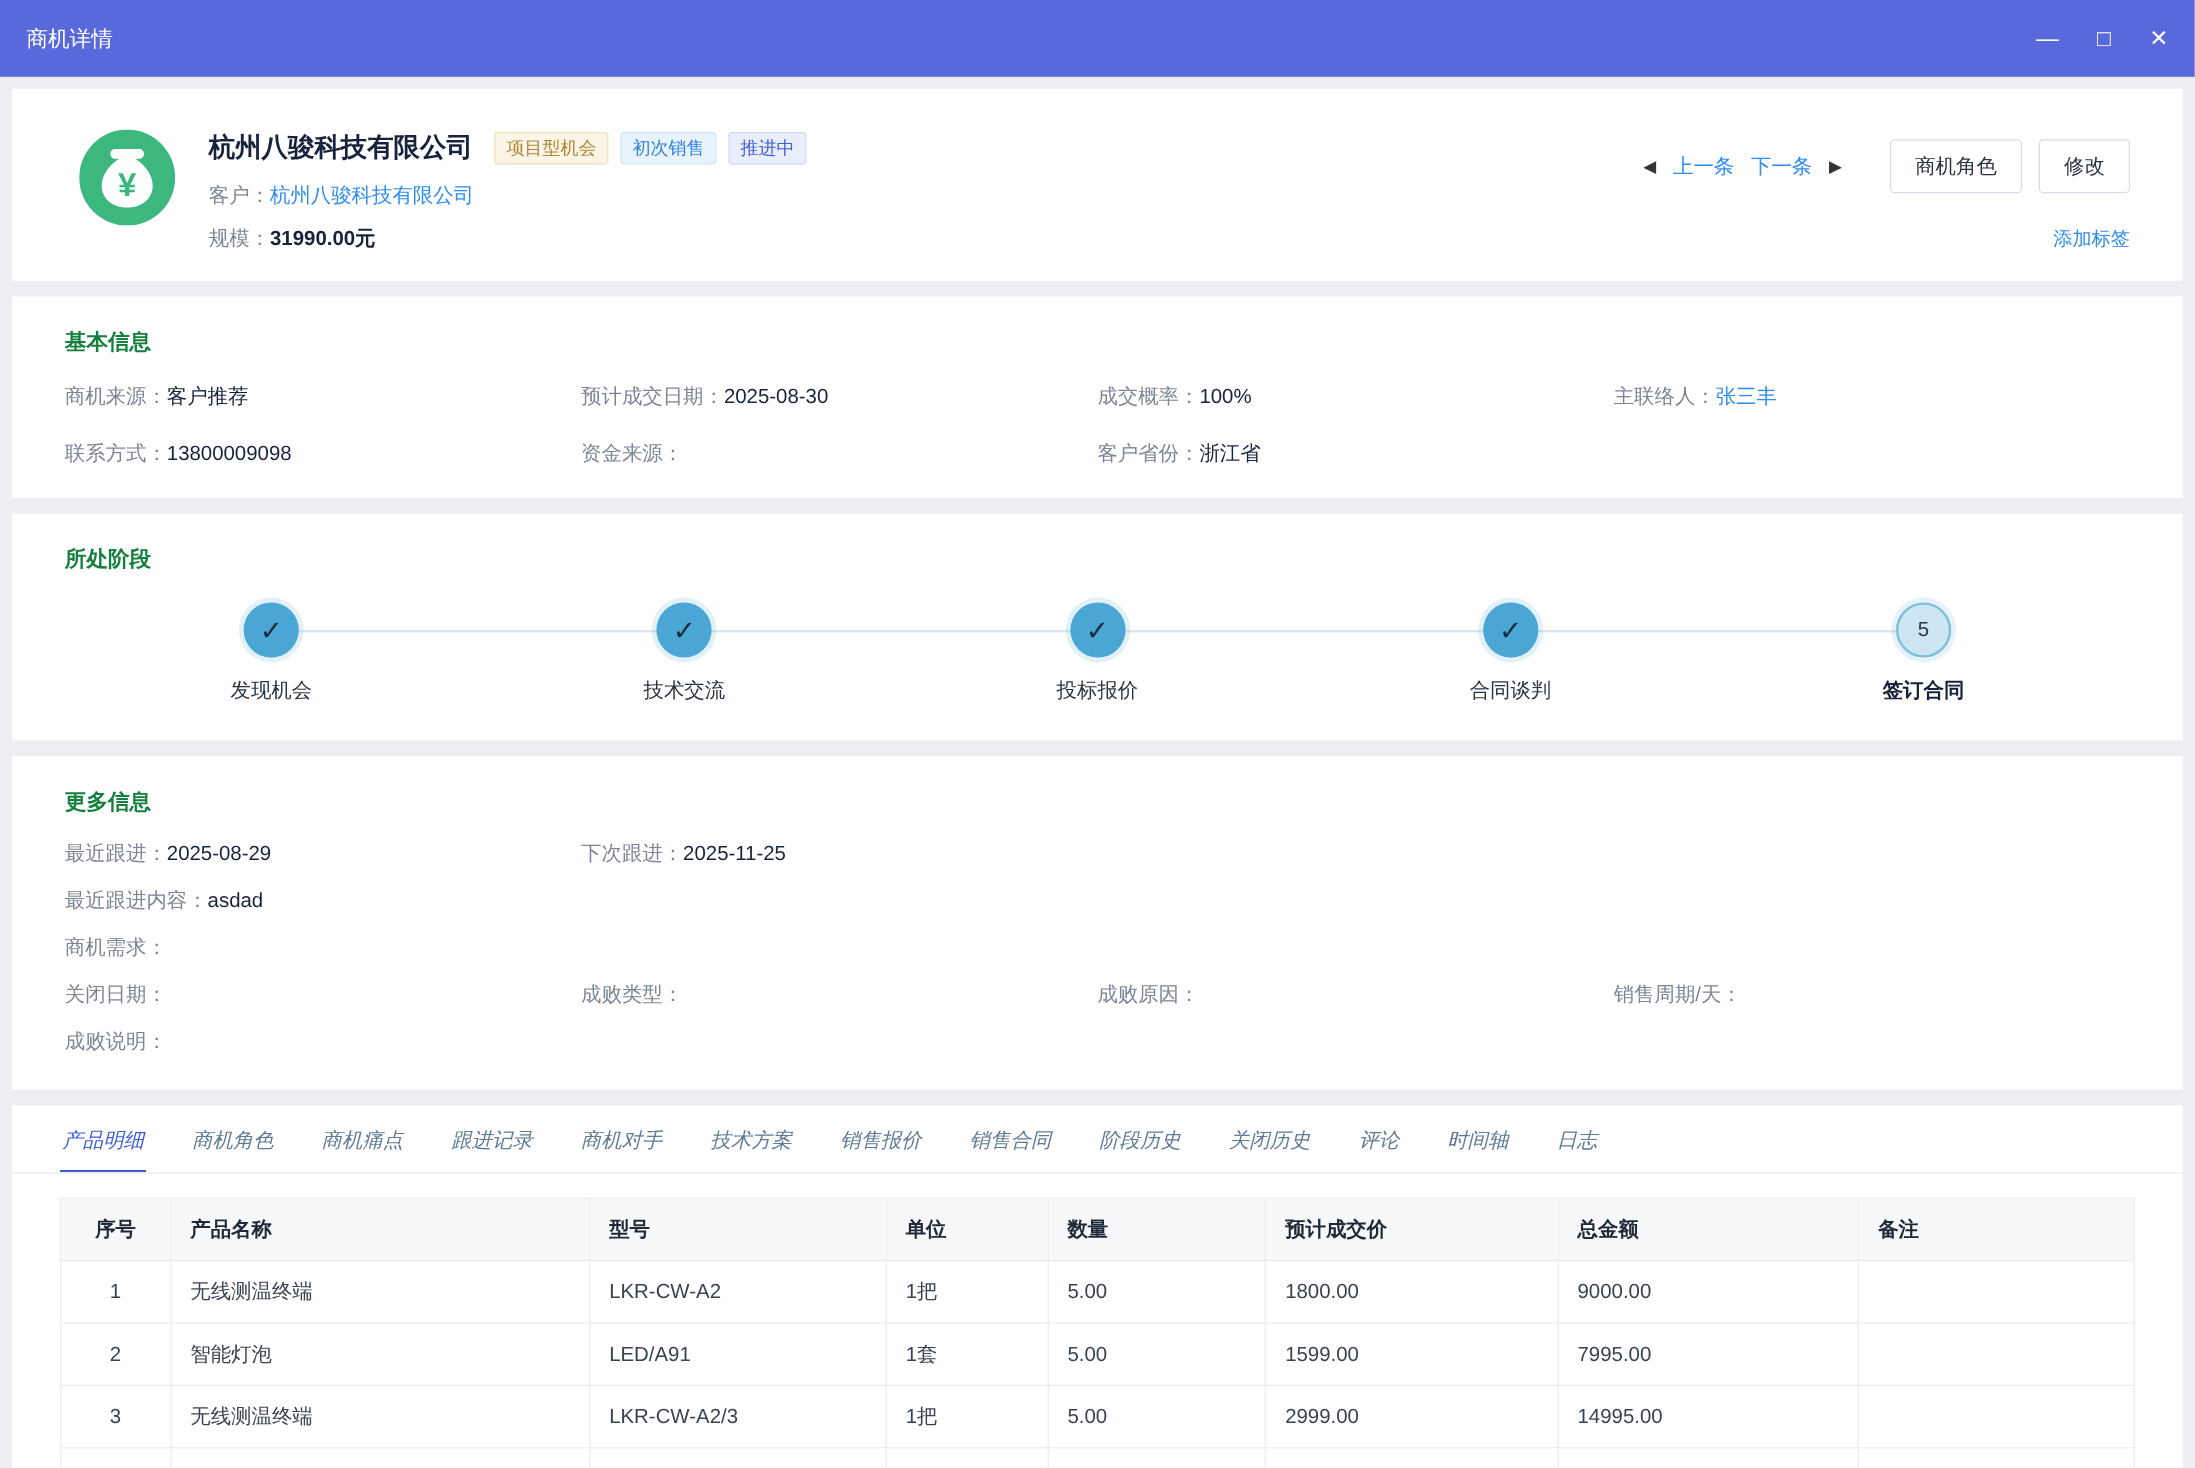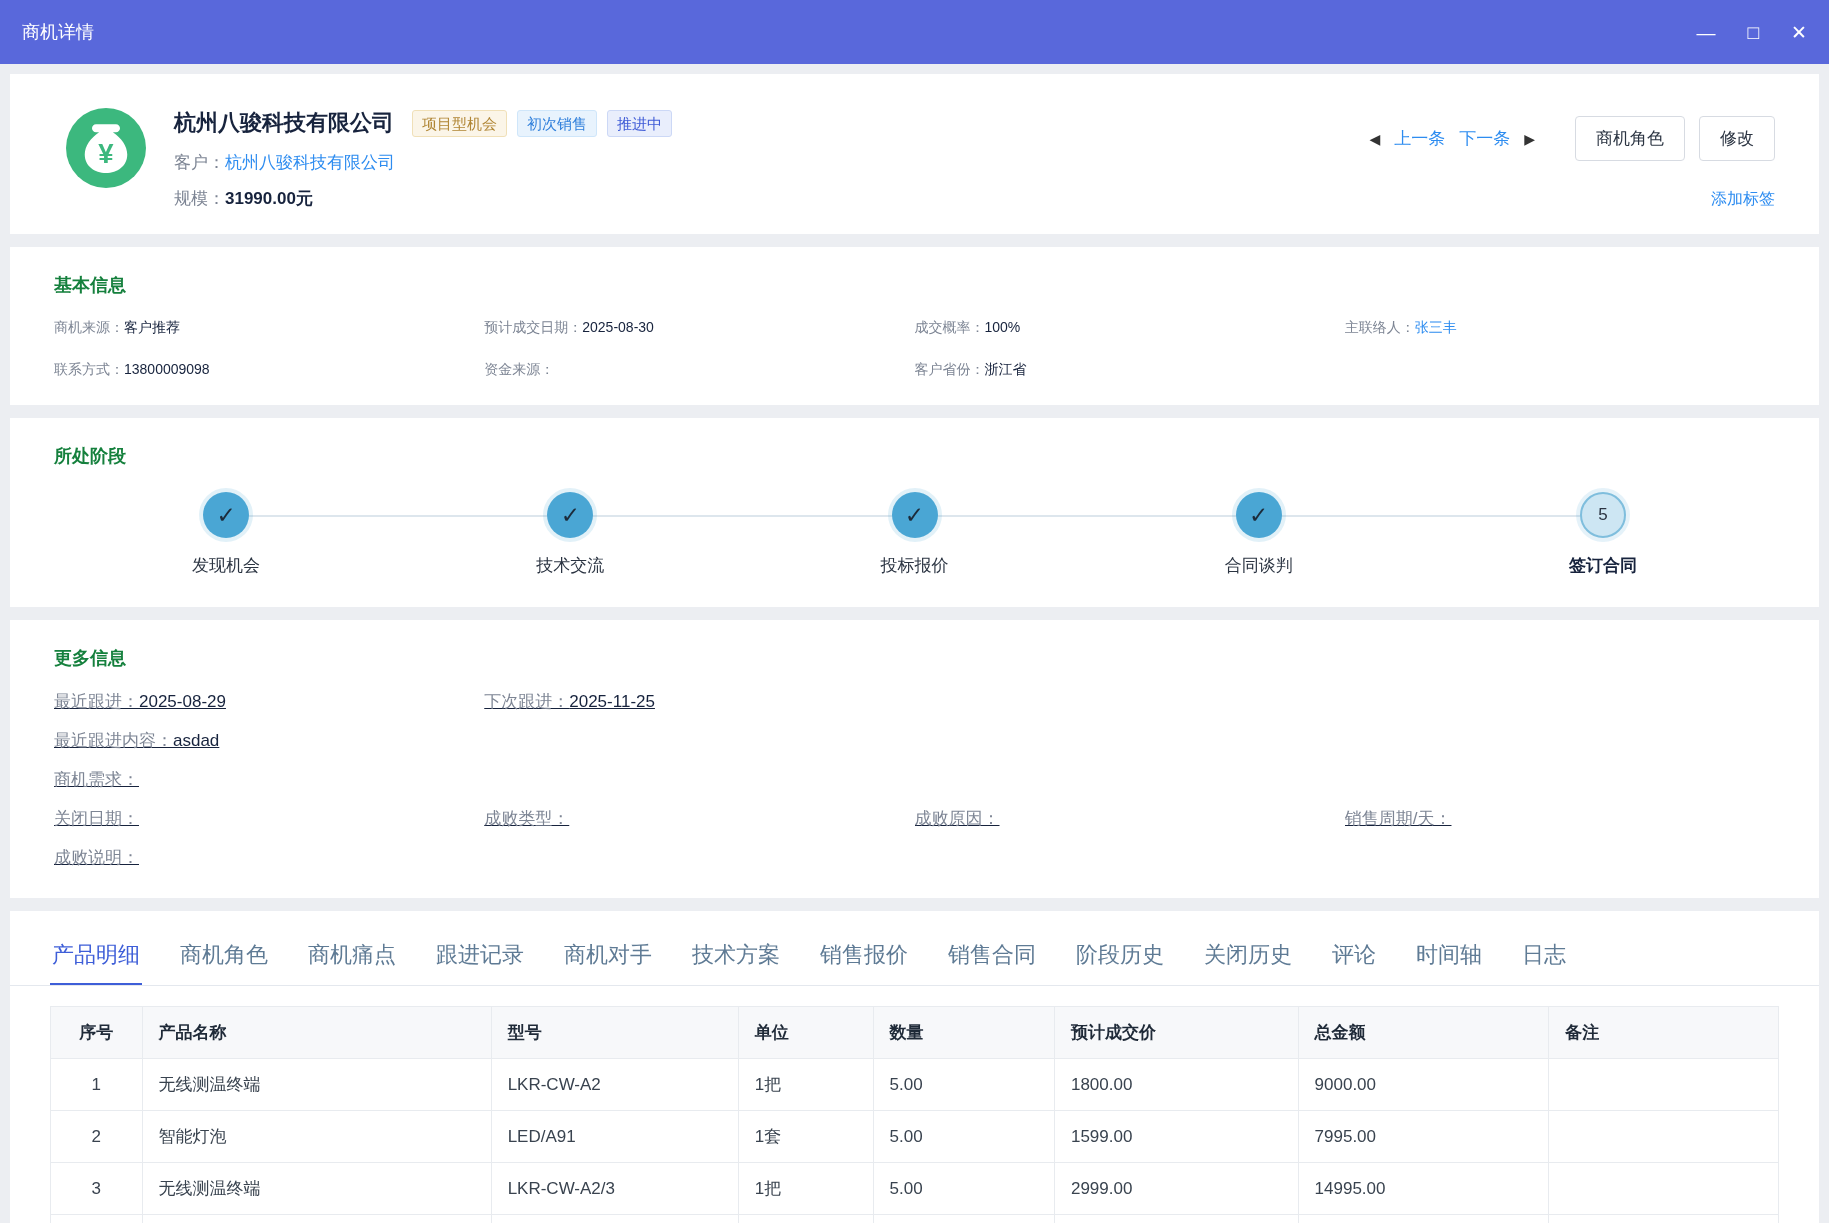--- a/index.html
+++ b/index.html
@@ -35,41 +35,41 @@
   a.link { color:var(--link,#2d8cf0); text-decoration:none; cursor:pointer; }
   .scale-val { font-weight:bold; color:#17233d; }
   .head-right { display:flex; flex-direction:column; align-items:flex-end; gap:28px; padding-top:8px; }
   .nav-row { display:flex; align-items:center; gap:14px; font-size:17px; }
   .arrow { color:#333; font-size:14px; cursor:pointer; }
   button.btn { font-family:inherit; font-size:17px; padding:10px 20px; background:#fff; border:1px solid #d7dbe2; border-radius:4px; color:#2b3442; cursor:pointer; }
   .btn.first { margin-left:26px; }
   
   .section { padding:26px 44px; }
   h2.sec-title { font-size:18px; font-weight:bold; color:#15803d; margin-bottom:22px; }
-  .grid4 { display:grid; grid-template-columns:repeat(4,1fr); row-gap:24px; font-size:14px; }
+  .grid4 { display:grid; grid-template-columns:repeat(4,1fr); row-gap:24px; font-size:17px; }
   .field { white-space:nowrap; overflow:hidden; }
   
   .stage-card { padding:26px 44px 30px; }
   .stepper { position:relative; display:flex; margin-top:24px; }
   .step-line { position:absolute; top:23px; left:10%; right:10%; height:2px; background:#dde6ed; }
   .step { flex:1; display:flex; flex-direction:column; align-items:center; position:relative; cursor:pointer; }
   .circle { width:46px; height:46px; border-radius:50%; display:flex; align-items:center; justify-content:center; position:relative; z-index:1; }
   .circle.done { background:var(--step-done,#4aa6d4); box-shadow:0 0 0 4px rgba(74,166,212,.16); }
   .check { color:#1c2b3a; font-size:23px; font-weight:bold; }
   .circle.current { background:#cde6f3; border:2px solid #7fbedd; box-shadow:0 0 0 4px rgba(74,166,212,.14); }
   .step-num { color:#2b3442; font-size:17px; }
   .step-label { margin-top:16px; font-size:17px; color:#2b3442; }
   .step-label.current { font-weight:bold; color:#17233d; }
   
   .more-card { padding:26px 44px 0; height:278px; overflow:hidden; }
-  .mi-row { display:grid; grid-template-columns:repeat(4,1fr); margin-bottom:19px; font-size:17px; line-height:20px;text-decoration:underline; }
+  .mi-row { display:grid; grid-template-columns:repeat(4,1fr); margin-bottom:19px; font-size:17px; line-height:20px; }
   
   .tabs-card { padding-bottom:18px; }
   .tabs { display:flex; gap:36px; padding:0 40px; border-bottom:1px solid #e4e8ee; }
-  .tab { padding:29px 2px 15px; font-size:22px; color:#5f7b95; cursor:pointer; white-space:nowrap; }
+  .tab { padding:18px 2px 15px; font-size:17px; color:#5f7b95; cursor:pointer; white-space:nowrap;font-style:italic; }
   .tab.active { color:var(--tab-active,#3e5ed8); box-shadow:inset 0 -2px 0 var(--tab-active,#3e5ed8); }
   .tbl-wrap { padding:20px 40px 0; }
   table { width:100%; border-collapse:collapse; font-size:17px; color:#39434f; table-layout:fixed; }
   th,td { border:1px solid #e8ebef; padding:14px 16px; text-align:left; overflow:hidden; white-space:nowrap; }
   th { background:#f7f8fa; color:#1f2a38; font-weight:bold; }
   .c { text-align:center; }
 </style>
 </head>
 <body>
 

